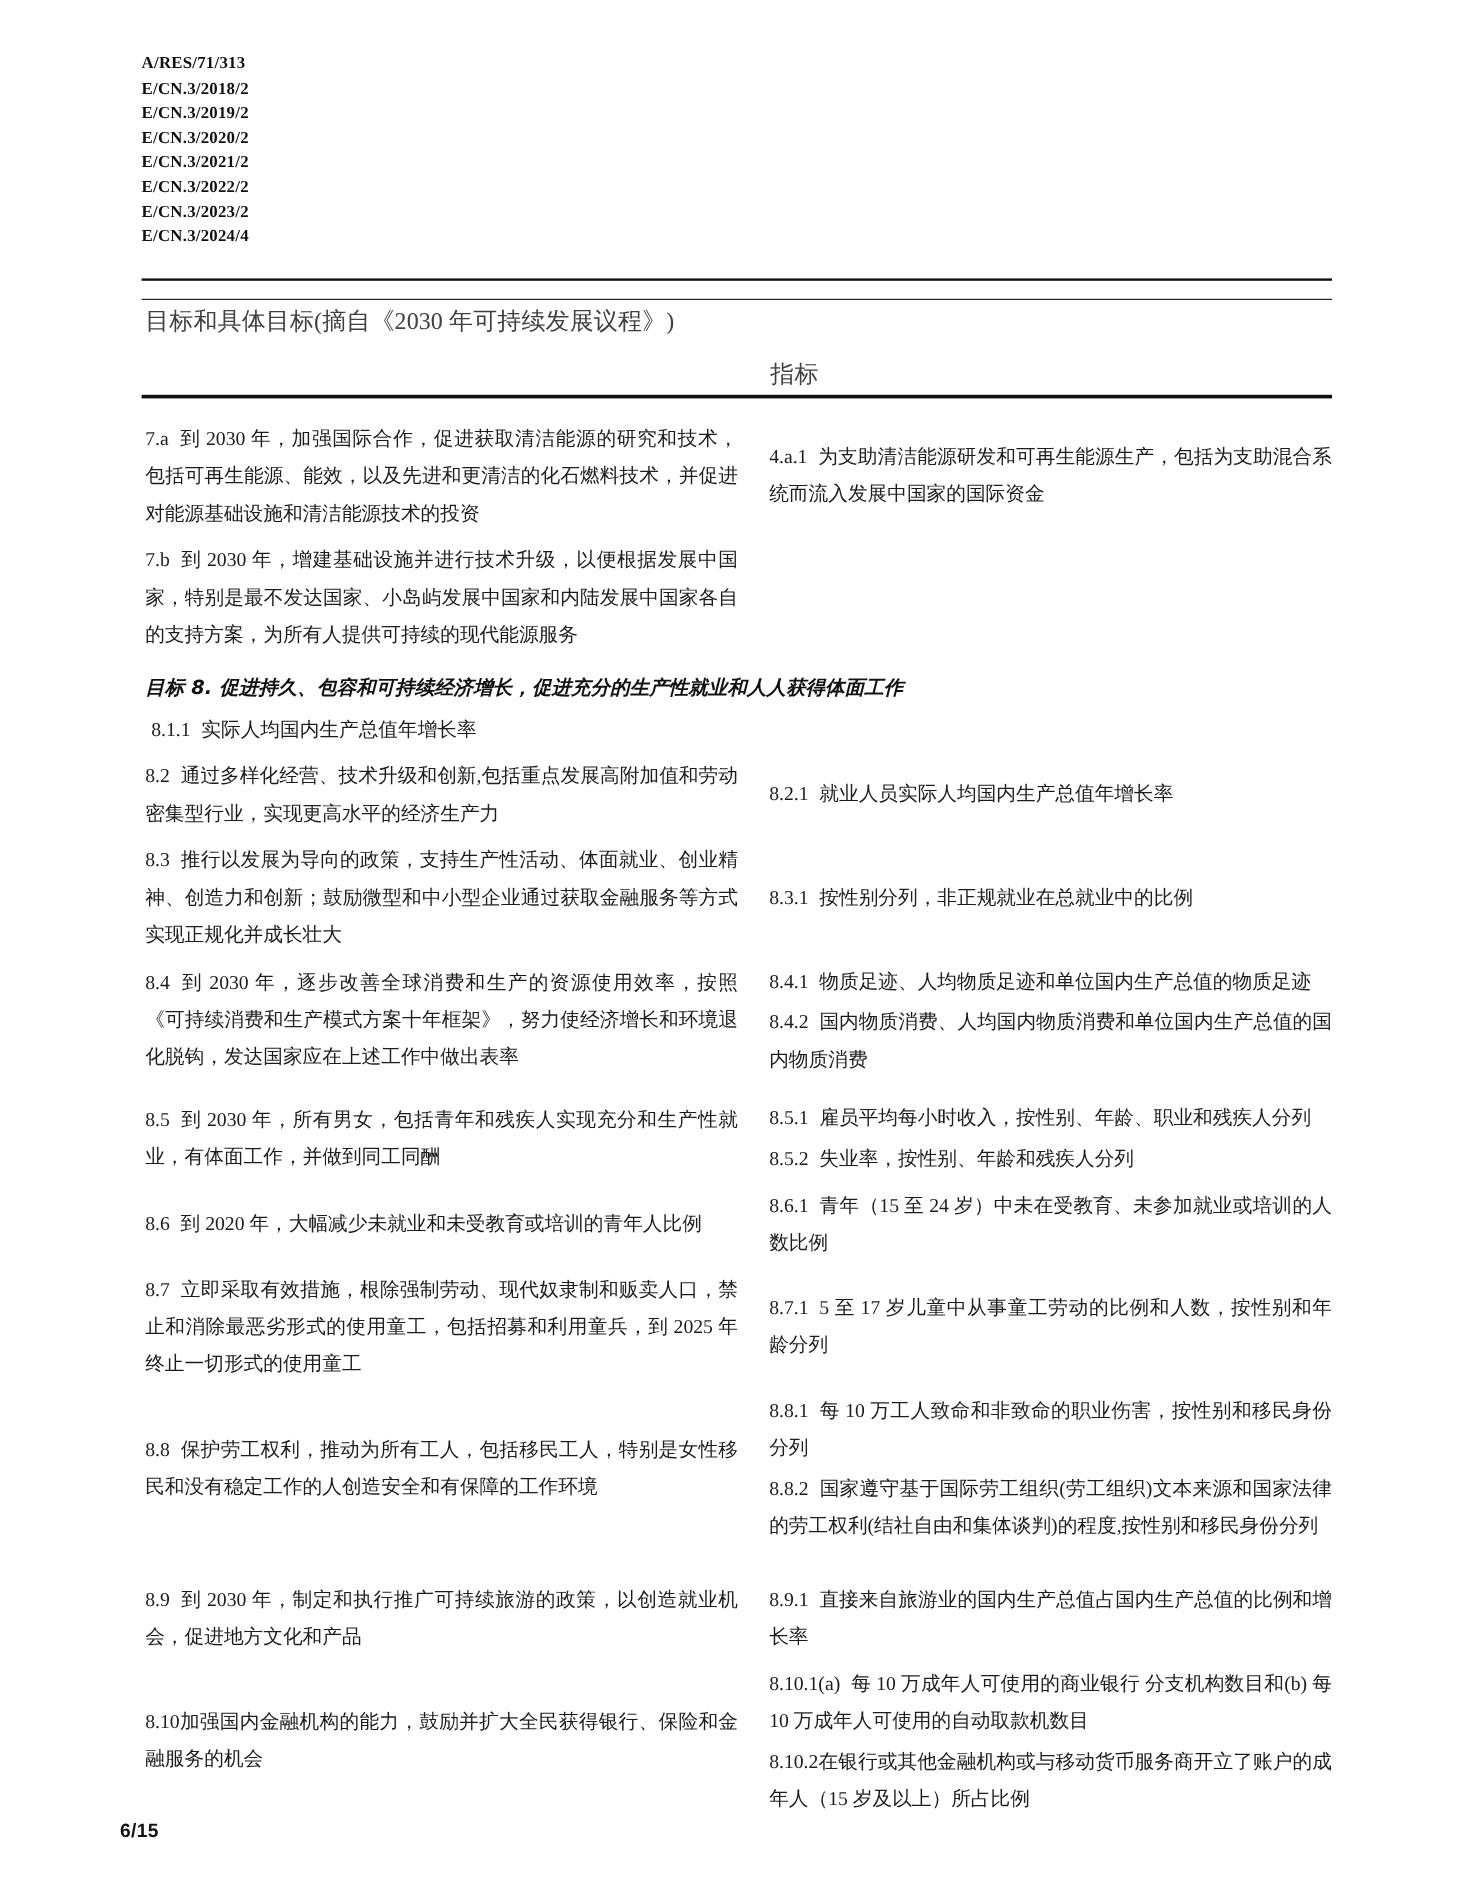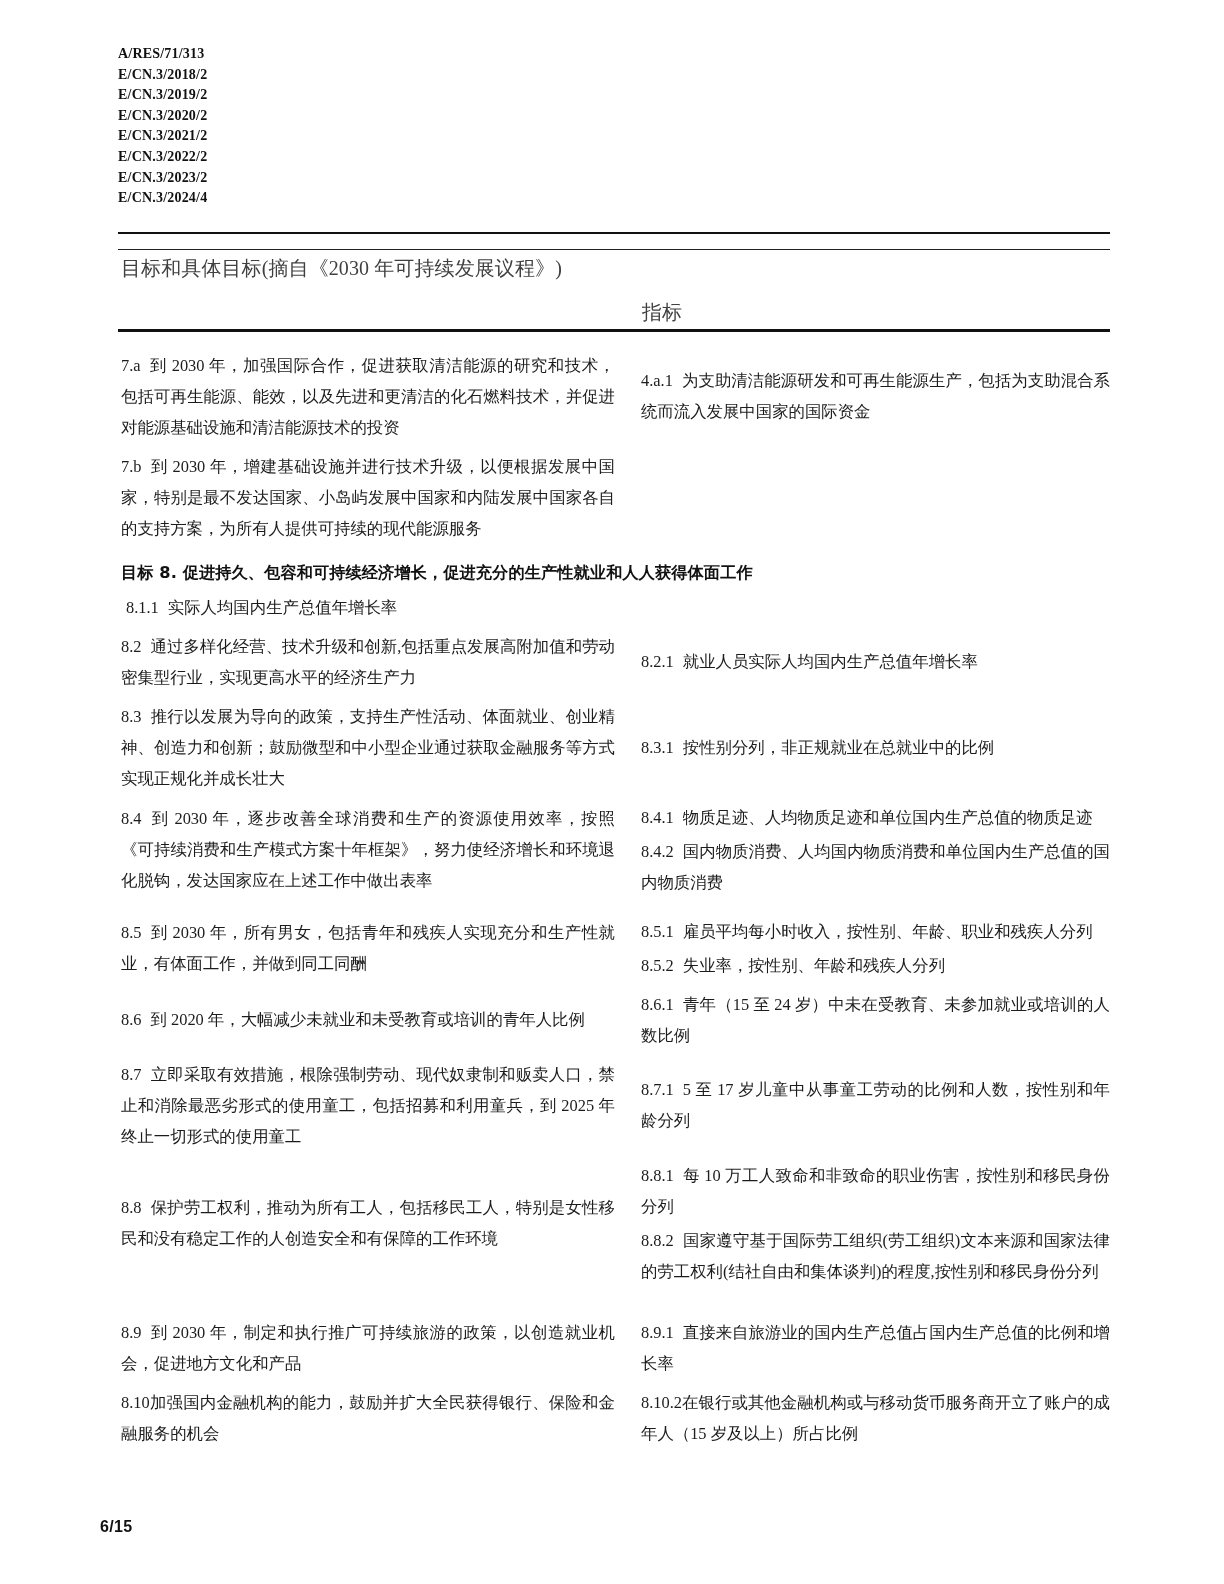--- a/index.html
+++ b/index.html
@@ -100,20 +100,21 @@
   .para:last-child { margin-bottom: 0; }
 
   .num {
     white-space: nowrap;
   }
   .num-gap { display: inline-block; width: 9px; }
 
   
   .goal-head {
     padding: 8px 3px 6px 3px;
+    font-style: italic;
   }
   .goal-head-text {
     font-family: "DejaVu Sans", "Liberation Sans", sans-serif;
     font-size: 16.2px;
     font-weight: bold;
     line-height: 26px;
     color: #111;
     letter-spacing: 0.1px;
   }
 
@@ -287,20 +288,21 @@
         </div>
       </div>
 
       <div class="row-gap-sm"></div>
 
       <div class="trow">
         <div class="cell-left">
           <p class="para"><span class="num">8.10</span><span>加强国内金融机构的能力，鼓励并扩大全民获得银行、保险和金融服务的机会</span></p>
         </div>
         <div class="cell-right">
+          <p class="para"><span class="num">8.10.1(a)</span><span class="num-gap"></span><span>每 10 万成年人可使用的商业银行 分支机构数目和(b) 每 10 万成年人可使用的自动取款机数目</span></p>
           <p class="para"><span class="num">8.10.2</span><span>在银行或其他金融机构或与移动货币服务商开立了账户的成年人（15 岁及以上）所占比例</span></p>
         </div>
       </div>
 
     </div>
   </div>
 
   <div class="footer">6/15</div>
 
 </div>

